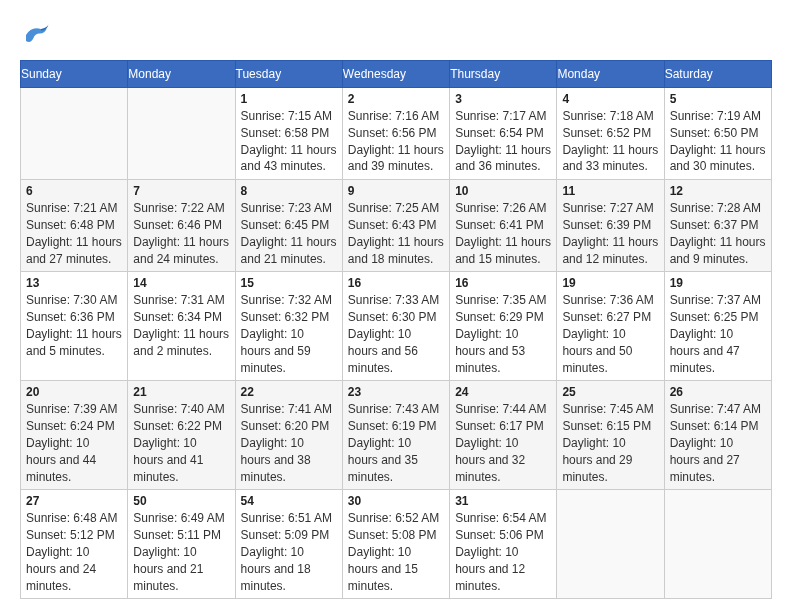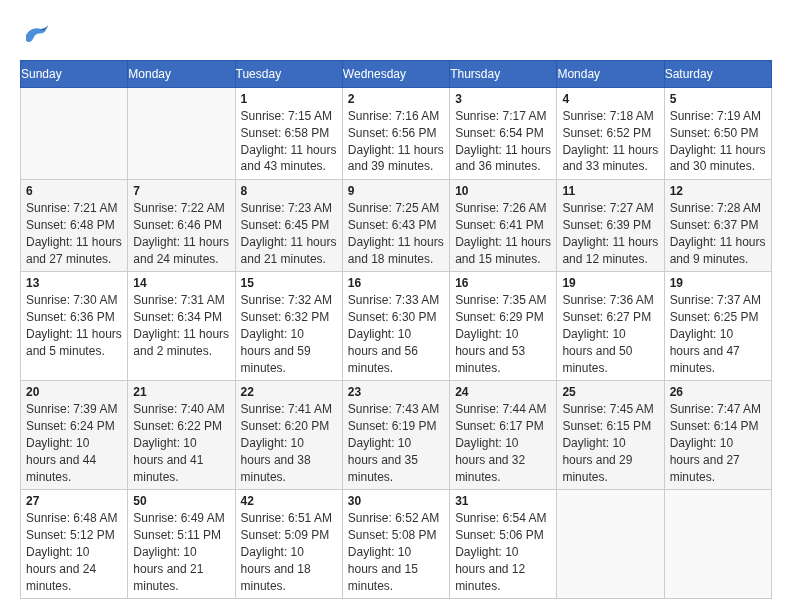--- a/index.html
+++ b/index.html
@@ -291,21 +291,21 @@
           Sunrise: 6:48 AM<br>Sunset: 5:12 PM<br>Daylight: 10 hours and 24 minutes.
         </div>
       </td>
         <td>
         <div class="day-num">50</div>
         <div class="day-info">
           Sunrise: 6:49 AM<br>Sunset: 5:11 PM<br>Daylight: 10 hours and 21 minutes.
         </div>
       </td>
         <td>
-        <div class="day-num">42</div>
+        <div class="day-num">54</div>
         <div class="day-info">
           Sunrise: 6:51 AM<br>Sunset: 5:09 PM<br>Daylight: 10 hours and 18 minutes.
         </div>
       </td>
         <td>
         <div class="day-num">30</div>
         <div class="day-info">
           Sunrise: 6:52 AM<br>Sunset: 5:08 PM<br>Daylight: 10 hours and 15 minutes.
         </div>
       </td>

